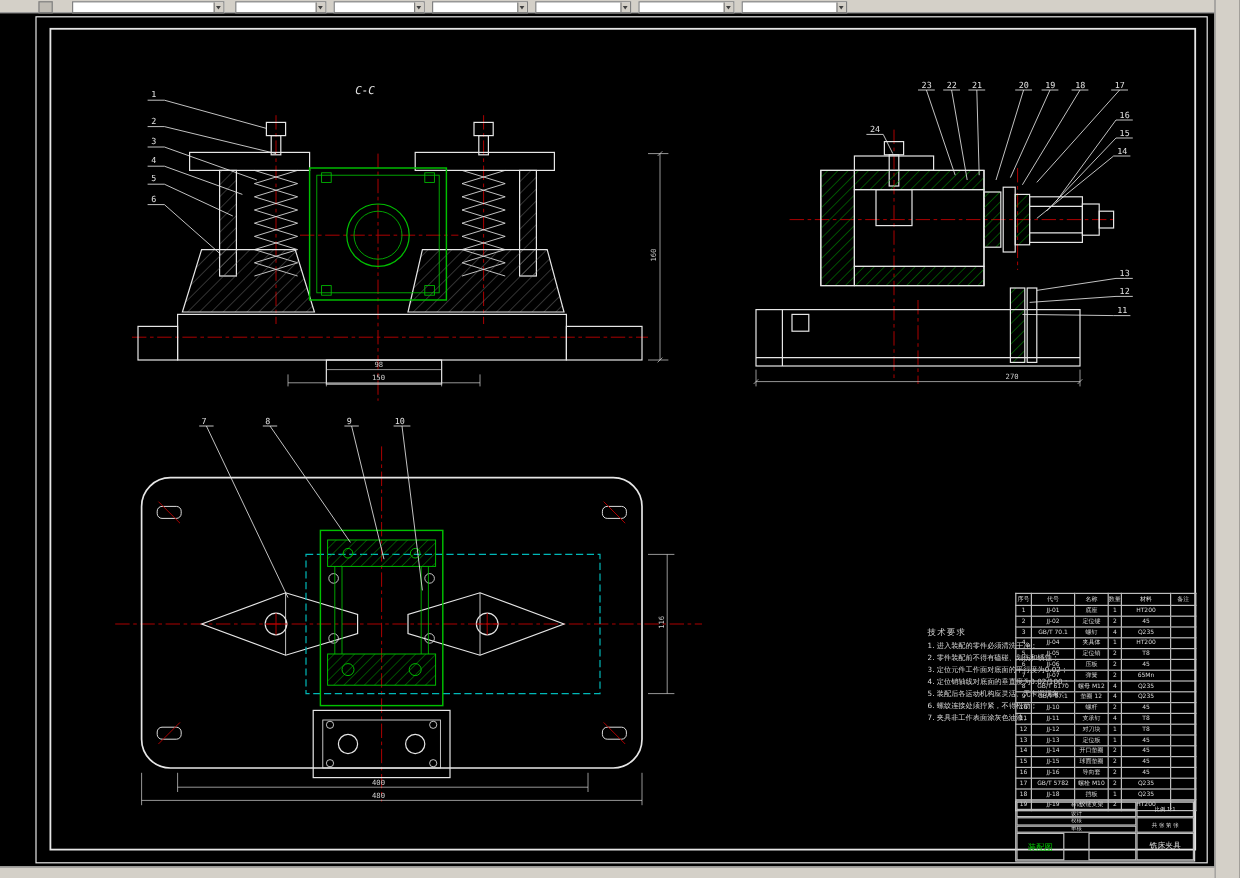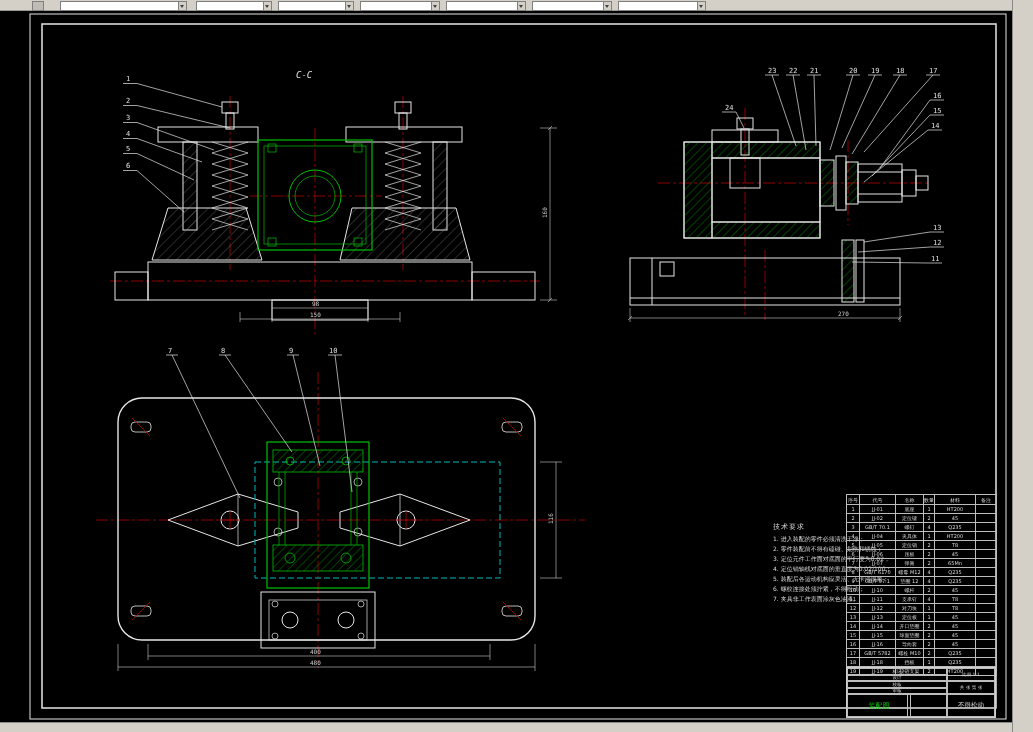--- a/index.html
+++ b/index.html
@@ -528,21 +528,21 @@
         </tbody>
     </table>
 
     <div class="tblock">
       <div class="tb-cell" style="left:0;top:0;width:100px;height:6.5px">标记</div>
       <div class="tb-cell" style="left:0;top:6.5px;width:100px;height:6.5px">设计</div>
       <div class="tb-cell" style="left:0;top:13px;width:100px;height:6.5px">校核</div>
       <div class="tb-cell" style="left:0;top:19.5px;width:100px;height:6.5px">审核</div>
       <div class="tb-cell" style="left:100px;top:0;width:48px;height:13px">比例 1:1</div>
       <div class="tb-cell" style="left:100px;top:13px;width:48px;height:13px">共 张 第 张</div>
-      <div class="tb-cell tb-green" style="left:0;top:26px;width:64px;height:23px">装配图</div>
+      <div class="tb-cell tb-green" style="left:0;top:26px;width:40px;height:23px">装配图</div>
       <div class="tb-cell" style="left:60px;top:26px;width:40px;height:23px"></div>
-      <div class="tb-cell tb-big" style="left:100px;top:26px;width:48px;height:23px">不得松动</div>
+      <div class="tb-cell tb-big" style="left:100px;top:26px;width:48px;height:23px">铣床夹具</div>
     </div>
   </div>
 
   <div class="right-strip"></div>
   <div class="bottom-strip"></div>
 </div>
 
 </body></html>

